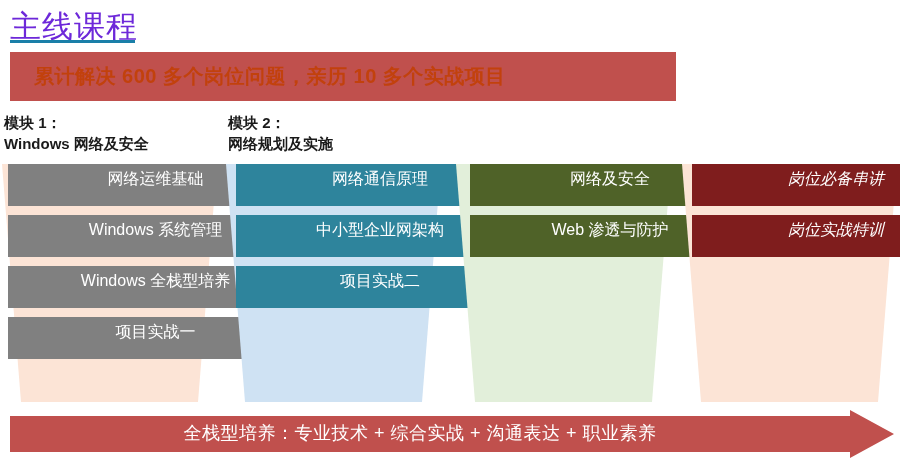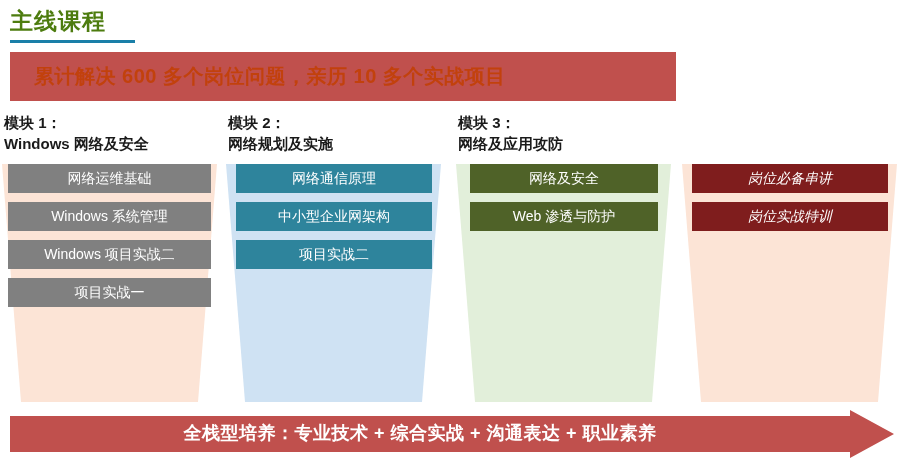--- a/index.html
+++ b/index.html
@@ -13,23 +13,23 @@
     font-family: "Liberation Sans", sans-serif;
     color: #222222;
     overflow: hidden;
     position: relative;
   }
 
   .page-title {
     position: absolute;
     left: 10px;
     top: 6px;
-    font-size: 23px;
-    font-weight: bold;
-    color: #4d7c0f;
+    font-size: 31px;
+    font-weight: normal;
+    color: #6d28d9;
     letter-spacing: 1px;
   }
   .title-underline {
     position: absolute;
     left: 10px;
     top: 40px;
     width: 125px;
     height: 3px;
     background: #1a7fa8;
   }
@@ -92,26 +92,27 @@
   }
   .funnel svg { display: block; }
 
   .items {
     position: absolute;
     left: 0;
     top: 52px;
     width: 215px;
   }
   .item {
-    height: 29px;
+    height: 42px;
     line-height: 29px;
     text-align: center;
     color: #ffffff;
-    font-size: 14px;
+    font-size: 16px;
     margin-bottom: 9px;
+    padding-left: 46px;
   }
   .c1 .item { width: 203px; margin-left: 6px; background: #808080; }
   .c2 .item { width: 196px; margin-left: 10px; background: #2e849c; }
   .c3 .item { width: 188px; margin-left: 14px; background: #4f6228; }
   .c4 .item { width: 196px; margin-left: 10px; background: #7f1d1d; font-style: italic; }
 
   .arrow-bar {
     position: absolute;
     left: 10px;
     top: 410px;
@@ -119,21 +120,21 @@
     height: 48px;
   }
   .arrow-bar svg { display: block; }
   .arrow-text {
     position: absolute;
     left: 0;
     top: 421px;
     width: 840px;
     text-align: center;
     font-size: 18px;
-    font-weight: bold;
+    font-weight: normal;
     color: #ffffff;
     letter-spacing: 0.5px;
   }
 </style>
 </head>
 <body>
 
 <div class="page-title">主线课程</div>
 <div class="title-underline"></div>
 
@@ -148,21 +149,21 @@
       <span class="l2">Windows 网络及安全</span>
     </div>
     <div class="funnel">
       <svg width="215" height="238" viewBox="0 0 215 238">
         <polygon points="0,0 215,0 196,238 19,238" fill="#fce4d6"></polygon>
       </svg>
     </div>
     <div class="items c1">
       <div class="item">网络运维基础</div>
       <div class="item">Windows 系统管理</div>
-      <div class="item">Windows 项目实战二</div>
+      <div class="item">Windows 全栈型培养</div>
       <div class="item">项目实战一</div>
     </div>
   </div>
 
   <div class="col col-2">
     <div class="col-head">
       <span>模块 2：</span>
       <span class="l2">网络规划及实施</span>
     </div>
     <div class="funnel">
@@ -171,24 +172,20 @@
       </svg>
     </div>
     <div class="items c2">
       <div class="item">网络通信原理</div>
       <div class="item">中小型企业网架构</div>
       <div class="item">项目实战二</div>
     </div>
   </div>
 
   <div class="col col-3">
-    <div class="col-head">
-      <span>模块 3：</span>
-      <span class="l2">网络及应用攻防</span>
-    </div>
     <div class="funnel">
       <svg width="215" height="238" viewBox="0 0 215 238">
         <polygon points="0,0 215,0 196,238 19,238" fill="#e2efda"></polygon>
       </svg>
     </div>
     <div class="items c3">
       <div class="item">网络及安全</div>
       <div class="item">Web 渗透与防护</div>
     </div>
   </div>

